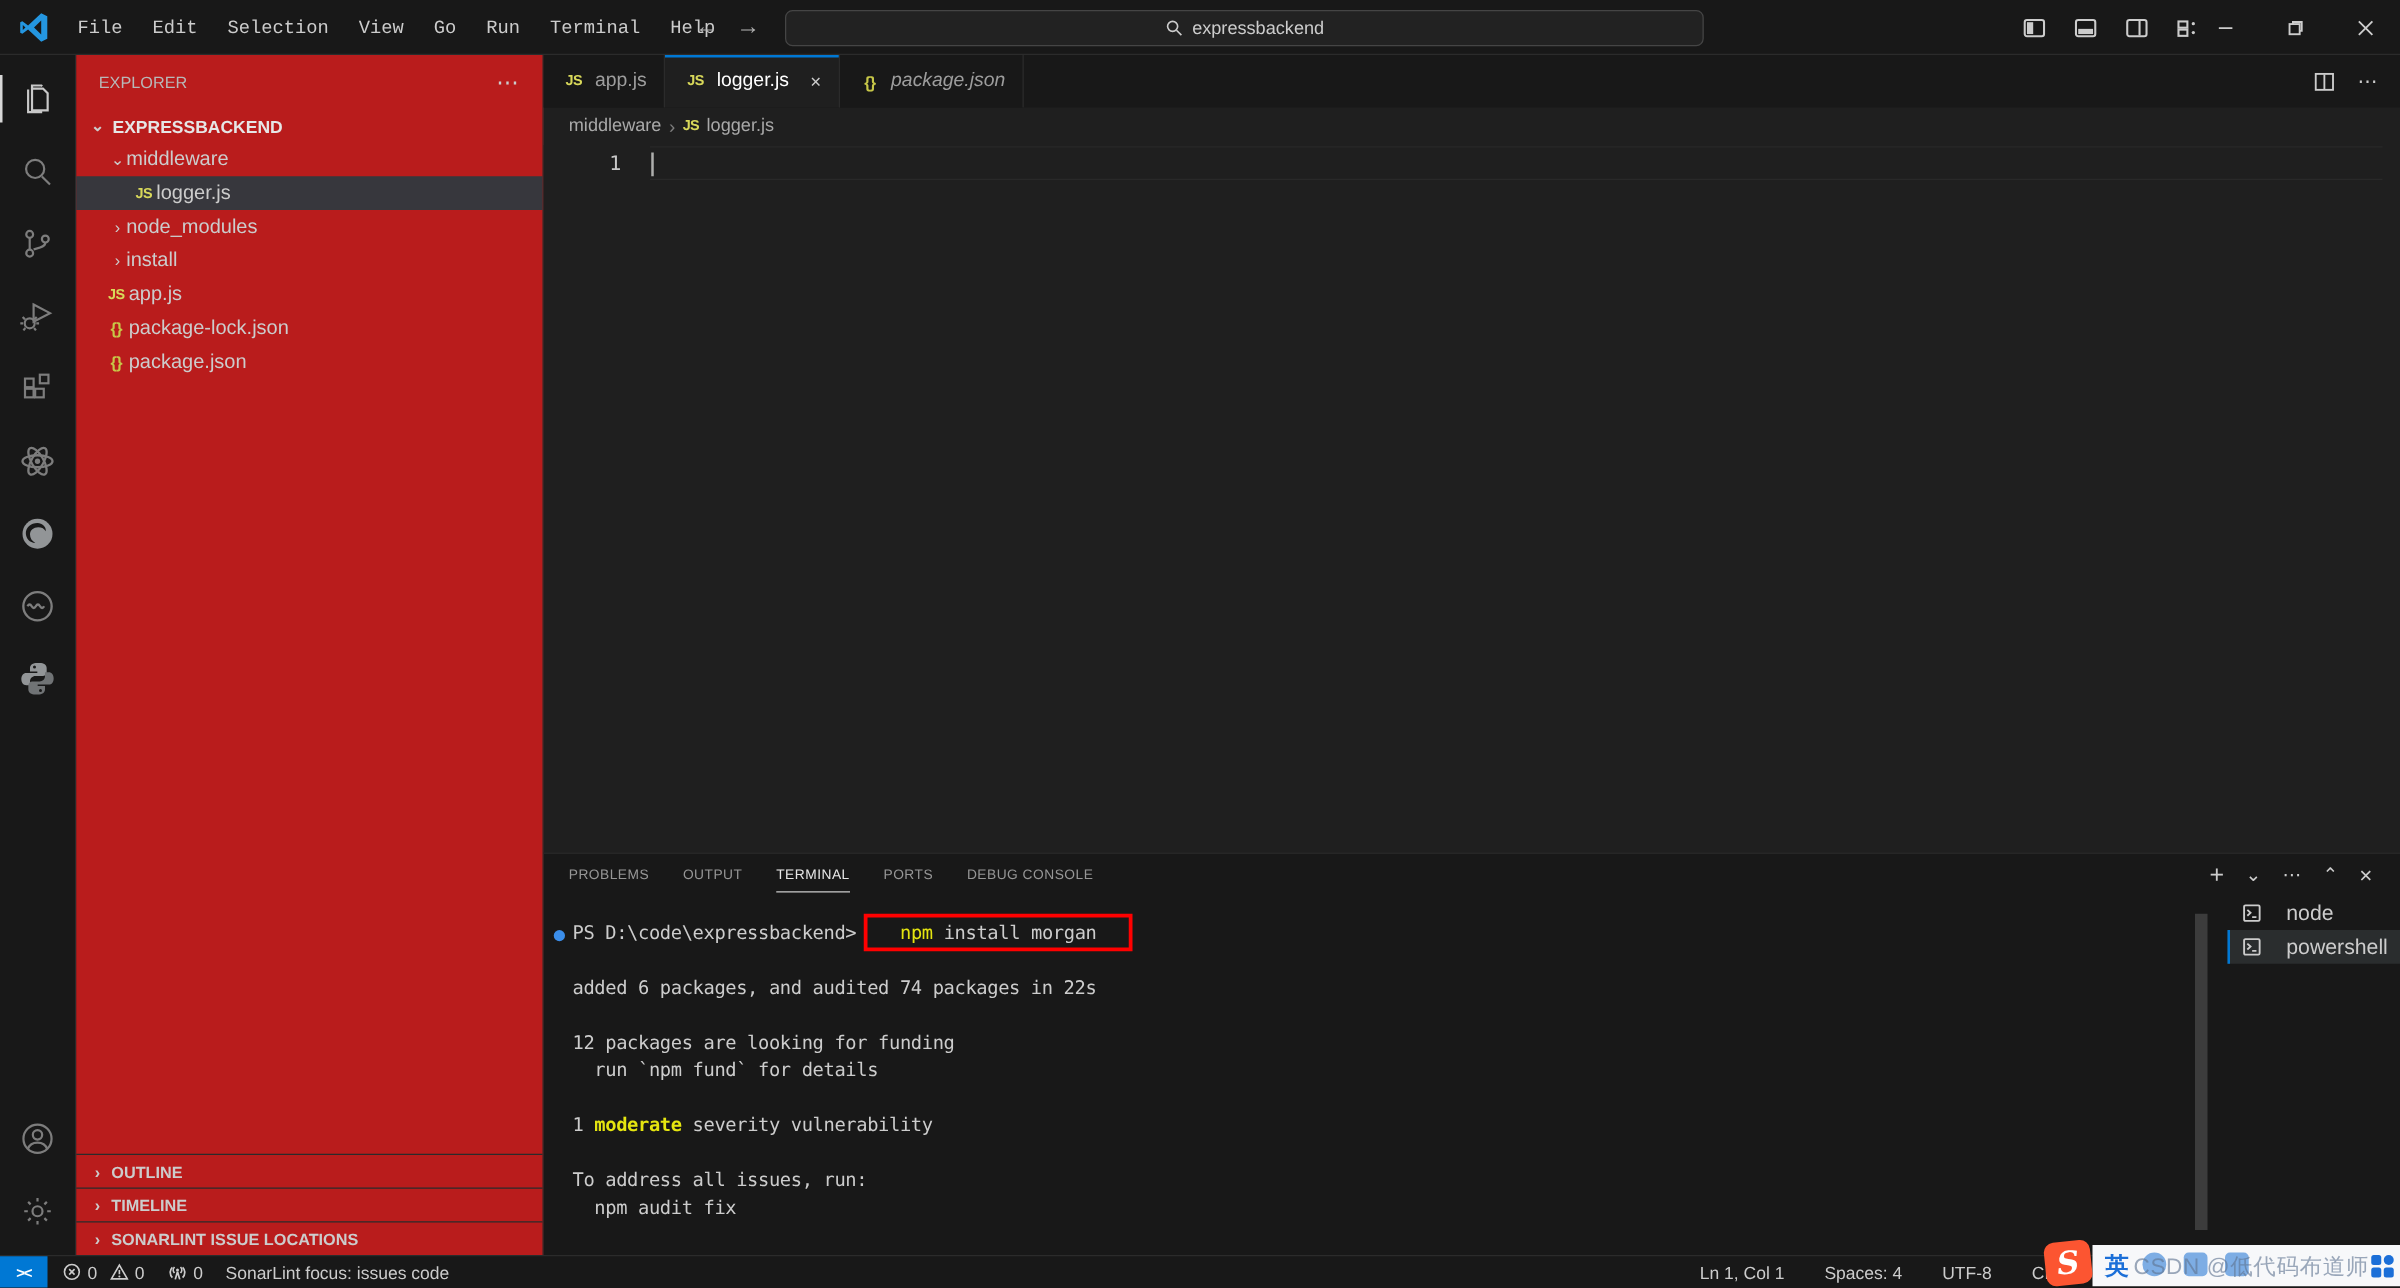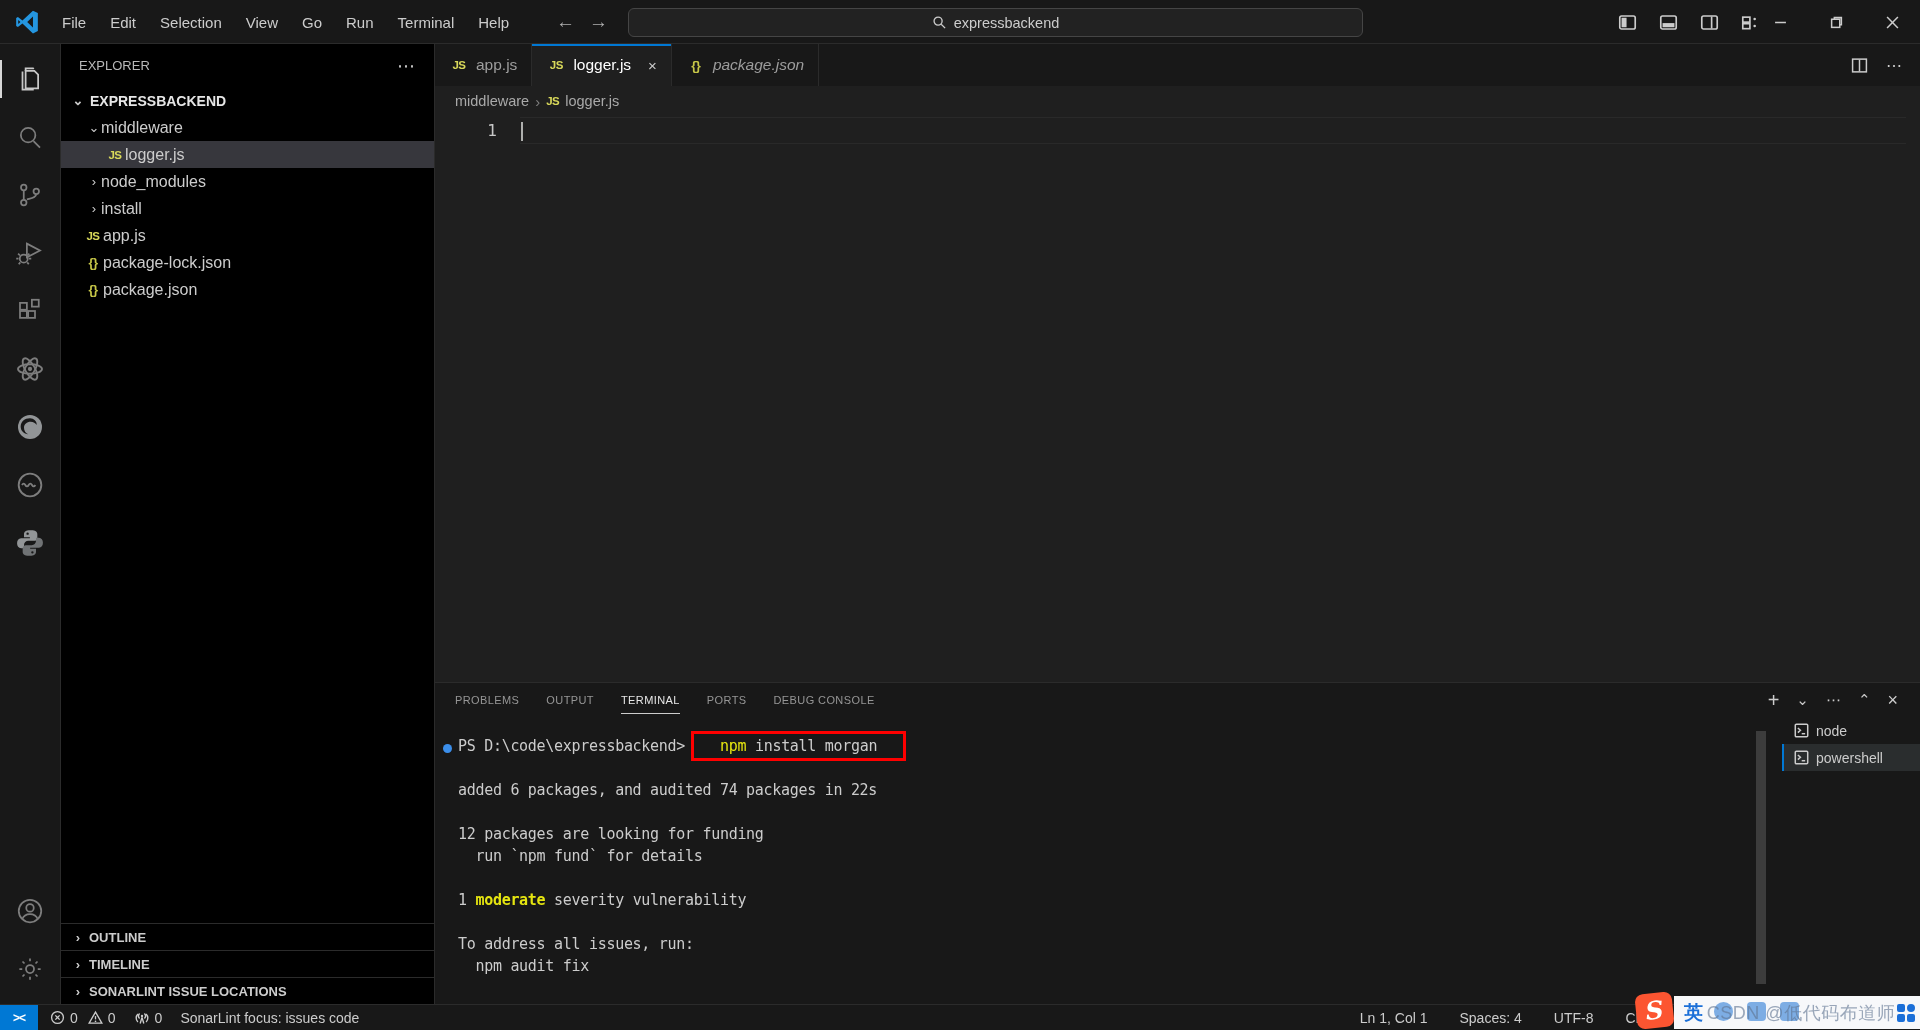--- a/index.html
+++ b/index.html
@@ -3,21 +3,21 @@
 <meta charset="utf-8">
 <style>
   * { margin:0; padding:0; box-sizing:border-box; }
   html,body { width:1920px; height:1030px; overflow:hidden; background:#181818;
     font-family:"Liberation Sans", sans-serif; }
   .app { position:relative; width:1920px; height:1030px; background:#181818; color:#cccccc; }
 
   
   .titlebar { position:relative; height:44px; background:#181818; border-bottom:1px solid #2b2b2b; }
   .tb-logo { position:absolute; left:14px; top:9px; width:26px; height:26px; }
-  .menus { position:absolute; left:50px; top:0; height:44px; display:flex; align-items:center; }
+  .menus { position:absolute; left:50px; top:0; height:44px; display:flex; align-items:center;font-family:Liberation Mono, monospace; }
   .menu-item { padding:0 12px; font-size:15px; color:#cccccc; cursor:default; }
   .nav-arrows { position:absolute; left:556px; top:0; height:44px; display:flex; align-items:center; gap:14px;
     font-size:19px; color:#b0b0b0; }
   .searchbox { position:absolute; left:628px; top:8px; width:735px; height:29px; background:#222222;
     border:1px solid #454545; border-radius:6px; display:flex; align-items:center; justify-content:center;
     gap:7px; color:#cccccc; font-size:14.5px; }
   .layout-ctrls { position:absolute; right:160px; top:0; height:44px; display:flex; align-items:center; gap:22px; }
   .win-ctrls { position:absolute; right:0; top:0; height:44px; display:flex; }
   .win-btn { width:56px; height:44px; display:flex; align-items:center; justify-content:center; color:#cccccc; }
 
@@ -26,21 +26,21 @@
 
   
   .activitybar { width:61px; background:#181818; border-right:1px solid #2b2b2b; display:flex;
     flex-direction:column; align-items:stretch; padding-top:6px; }
   .ai { height:58px; display:flex; align-items:center; justify-content:center; position:relative; }
   .ai svg, .ai .glyph { opacity:.92; }
   .ai.active::before { content:""; position:absolute; left:0; top:10px; bottom:10px; width:2px; background:#d7d7d7; }
   .ab-bottom { margin-top:auto; padding-bottom:6px; }
 
   
-  .sidebar { width:374px; background:#000000; border-right:1px solid #2b2b2b; position:relative;
+  .sidebar { width:374px; background:#b91c1c; border-right:1px solid #2b2b2b; position:relative;
     display:flex; flex-direction:column; font-size:16px; }
   .sb-title { height:43px; display:flex; align-items:center; padding:0 18px; font-size:13px; color:#b8b8b8; }
   .sb-title .more { margin-left:auto; font-size:18px; color:#cccccc; letter-spacing:1px; }
   .sb-root { height:27px; display:flex; align-items:center; gap:5px; padding-left:10px; font-weight:bold;
     font-size:14px; color:#e6e6e6; }
   .chev { color:#cccccc; font-size:13px; width:14px; text-align:center; display:inline-block; }
   .tree-row { height:27px; display:flex; align-items:center; color:#cccccc; position:relative; }
   .tree-row.selected { background:#37373d; }
   .ficon { font-weight:bold; font-size:11.5px; letter-spacing:-.5px; width:20px; text-align:center; flex:none; }
   .js-icon { color:#d8d85a; }
@@ -87,21 +87,21 @@
   .terminal { position:absolute; left:0; top:0; bottom:0; right:164px; padding:20px 0 0 23px;
     font-family:"DejaVu Sans Mono", monospace; font-size:15px; letter-spacing:-.3px; color:#cccccc; }
   .t-line { height:22px; white-space:pre; }
   .t-dot { position:absolute; left:8px; top:27px; width:9px; height:9px; border-radius:50%; background:#3b8eea; }
   .t-yellow { color:#e5e510; }
   .t-yellow.bold { font-weight:bold; }
   .red-box { display:inline-block; border:3px solid #ff0000; padding:3px 26px; margin:-6px 0 -6px 6px;
     position:relative; }
   .t-scrollbar { position:absolute; right:154px; top:14px; width:10px; height:253px; background:rgba(121,121,121,.38); }
   .term-list { position:absolute; right:0; top:0; bottom:0; width:138px; }
-  .term-item { height:27px; display:flex; align-items:center; gap:7px; padding-left:10px; font-size:14px;
+  .term-item { height:27px; display:flex; align-items:center; gap:20px; padding-left:10px; font-size:17px;
     color:#cccccc; border-left:2px solid transparent; }
   .term-item.active { background:#2a2d2e; border-left-color:#0078d4; }
 
   
   .statusbar { position:absolute; left:0; right:0; bottom:0; height:26px; background:#181818;
     border-top:1px solid #2b2b2b; display:flex; align-items:center; font-size:14px; color:#cccccc; }
   .remote { width:38px; height:26px; background:#0078d4; color:#ffffff; display:flex; align-items:center;
     justify-content:center; font-weight:bold; font-size:12px; letter-spacing:-1px; }
   .sb-left { display:flex; align-items:center; gap:18px; padding-left:12px; }
   .sb-item { display:flex; align-items:center; gap:5px; }

